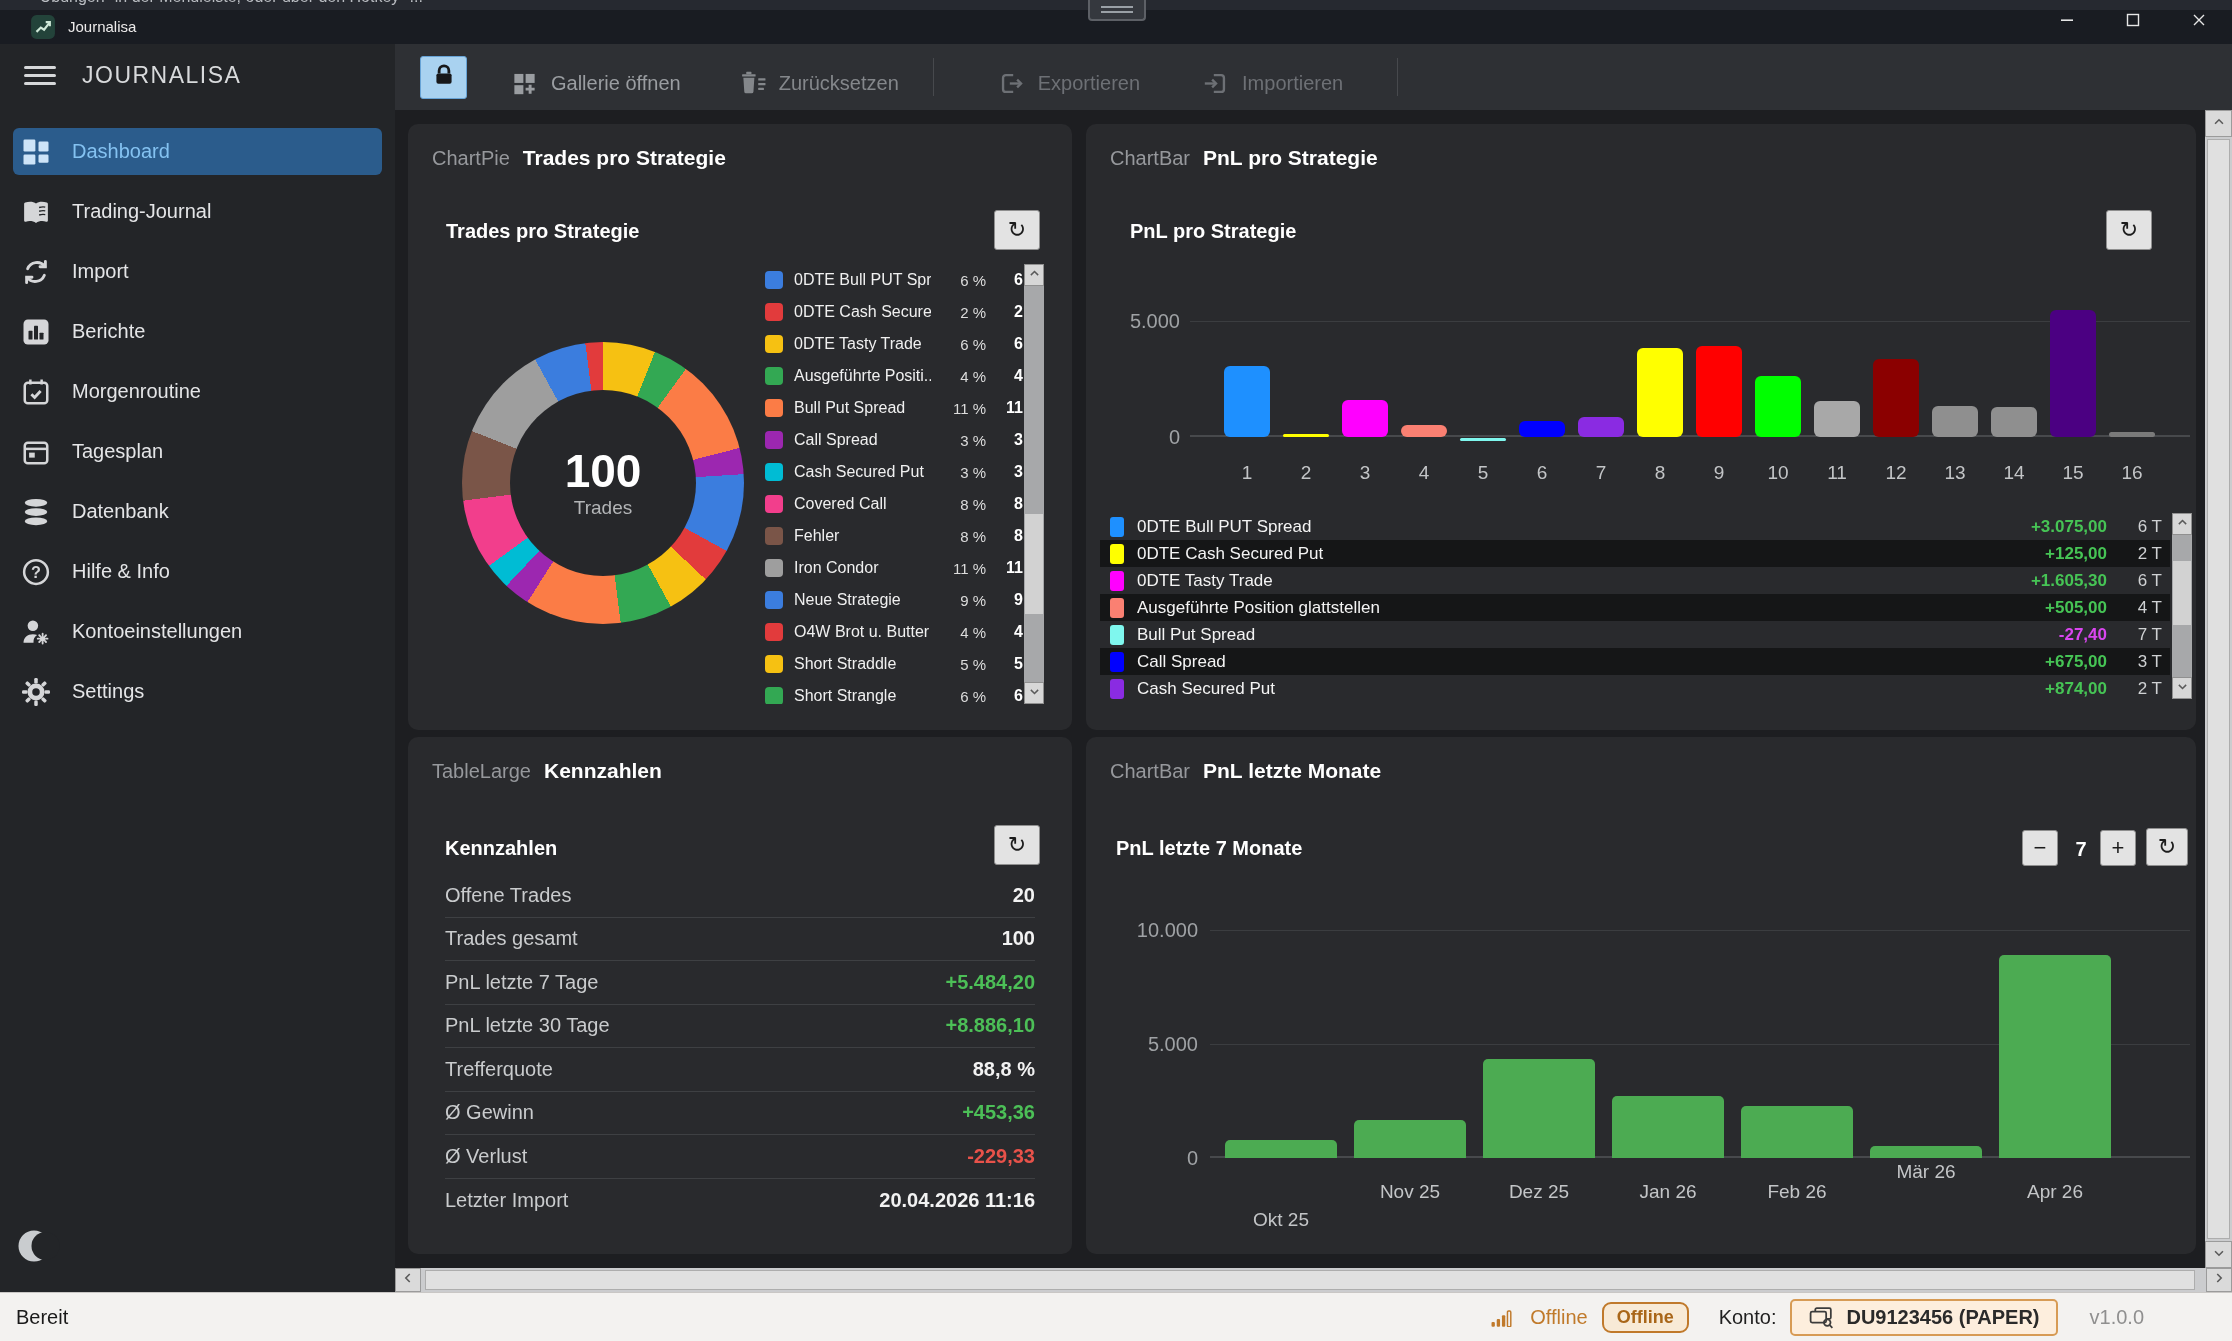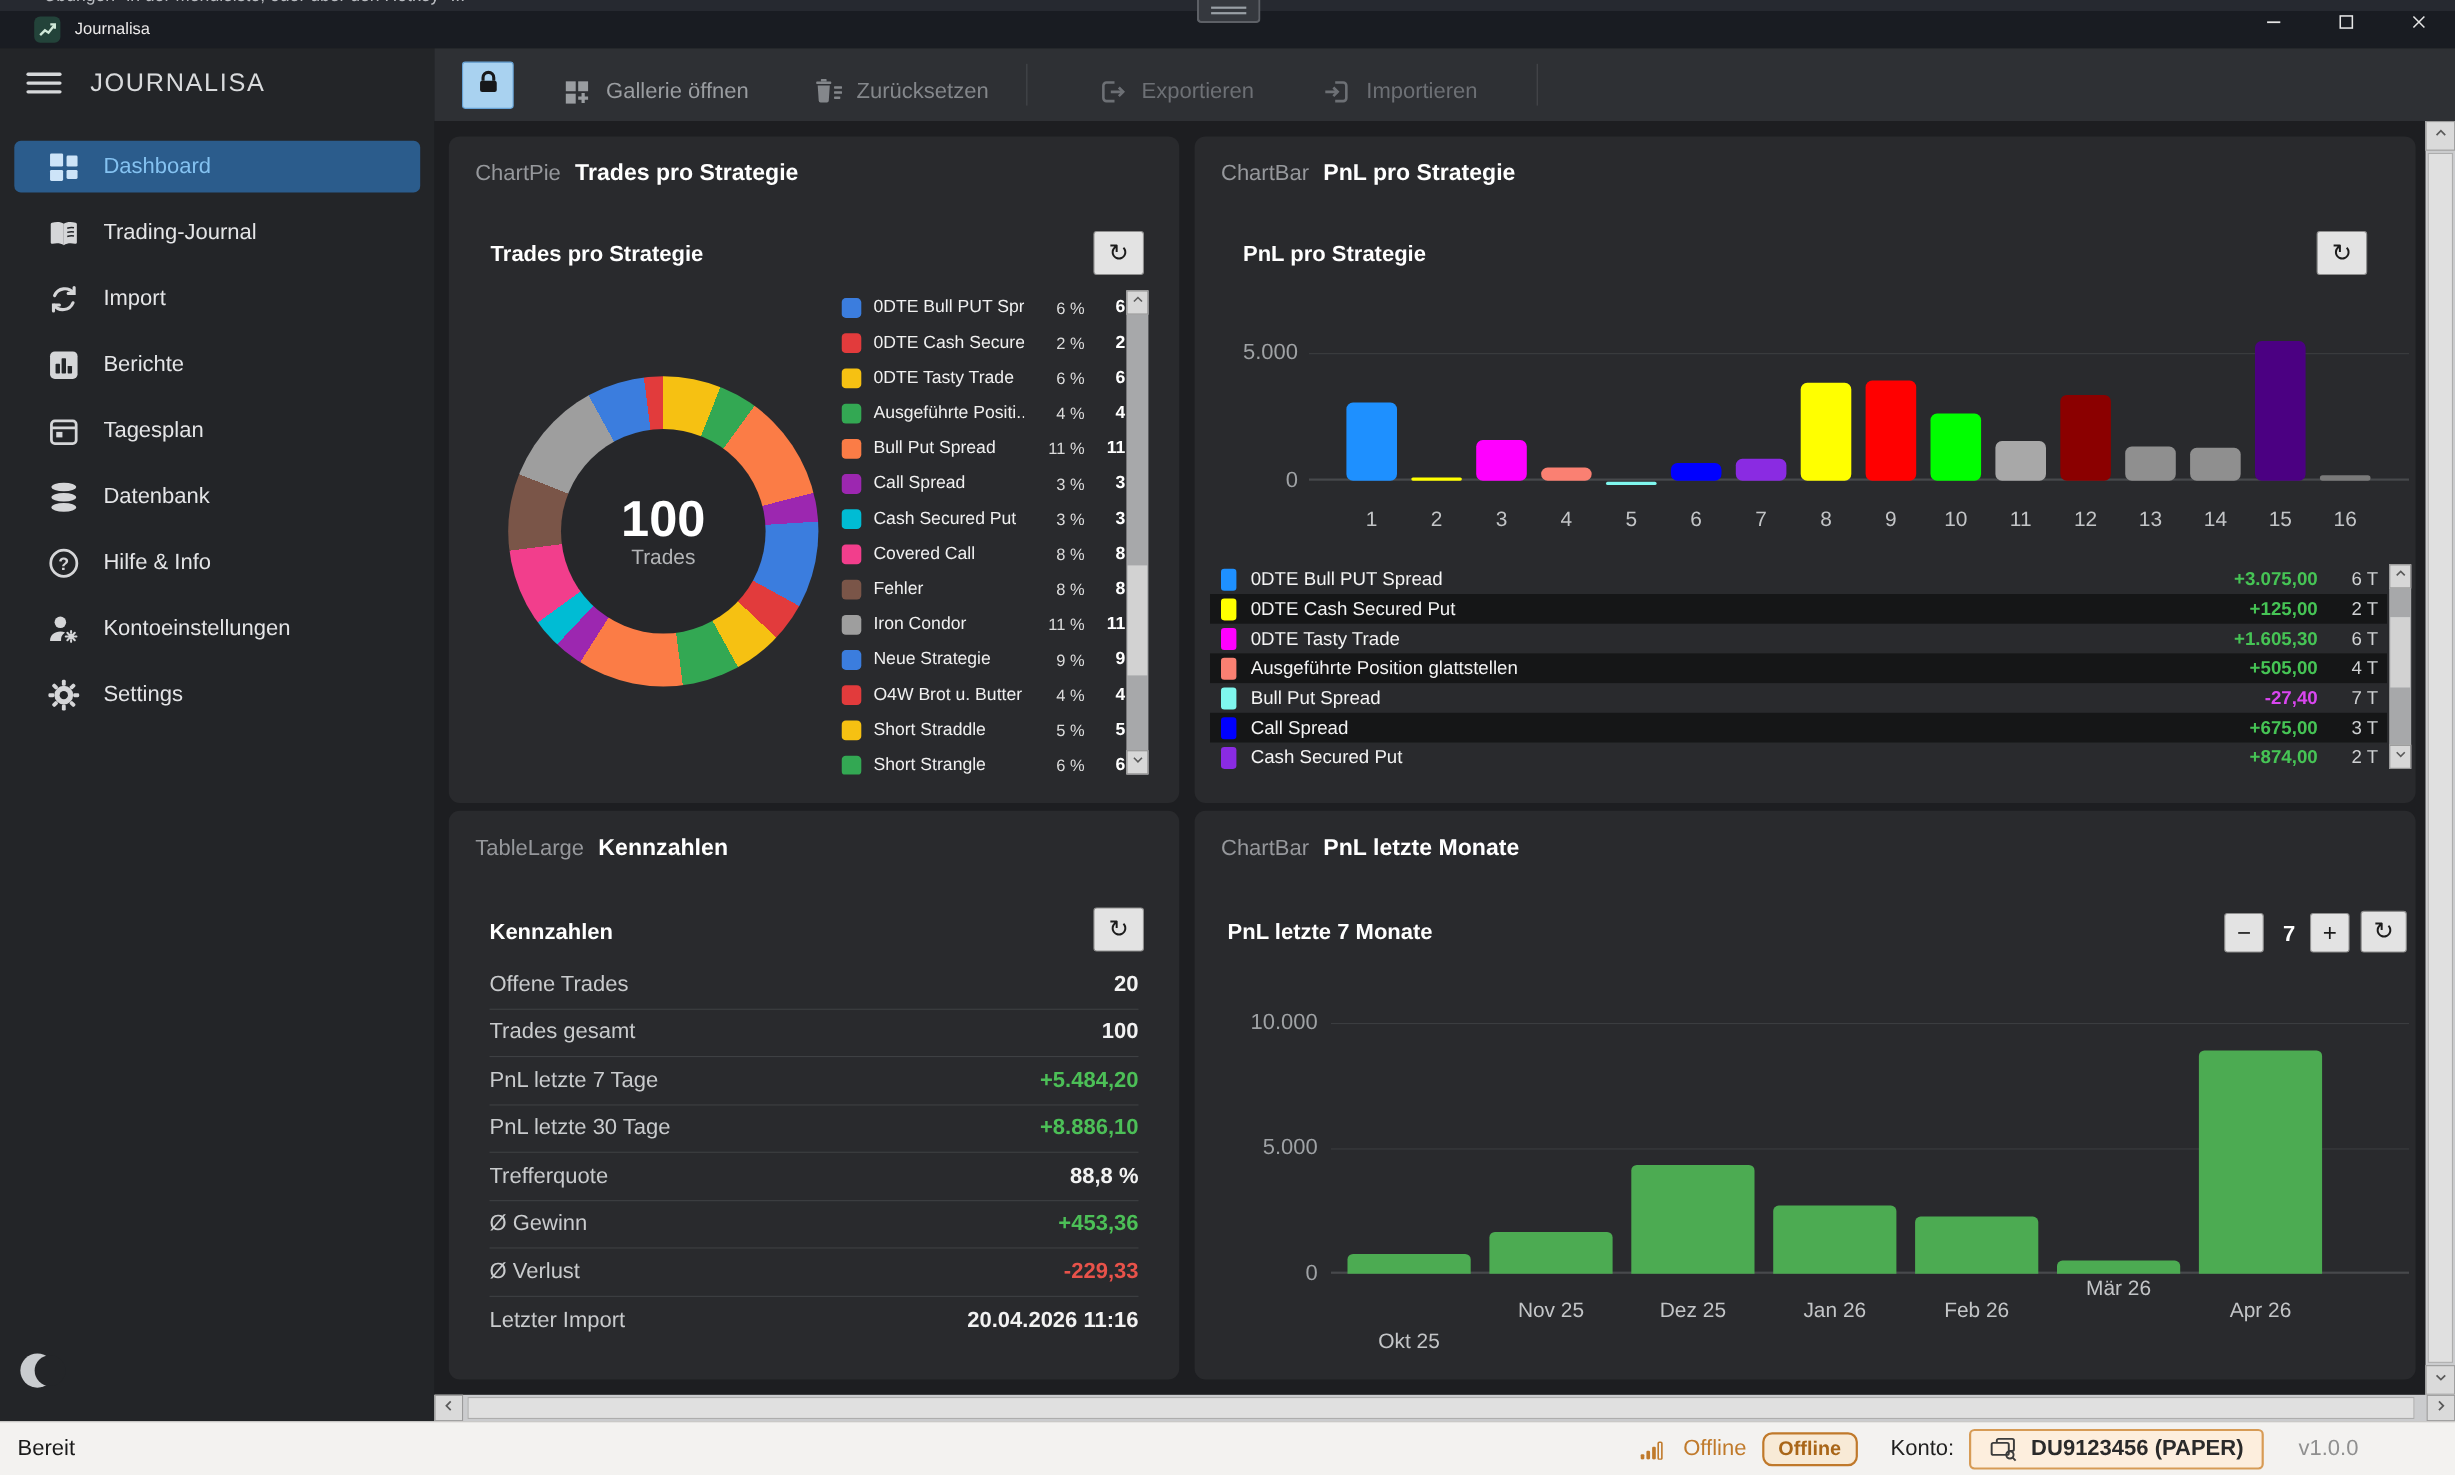--- a/index.html
+++ b/index.html
@@ -20,21 +20,21 @@
   .win-btn{width:66px;height:44px;display:flex;align-items:center;justify-content:center;}
   .win-btn svg{width:16px;height:16px;}
 
   
   .sidebar{position:absolute;left:0;top:44px;width:395px;height:1248px;background:#232528;}
   .sidebar-header{position:absolute;left:24px;top:18px;display:flex;align-items:center;gap:26px;}
   .hamburger{width:32px;height:24px;display:flex;flex-direction:column;justify-content:space-between;padding:2px 0;cursor:pointer;}
   .hamburger i{display:block;height:3.4px;background:#d6d8da;border-radius:2px;}
   .brand{font-size:23px;letter-spacing:1.5px;color:#d8dadc;}
   .nav{position:absolute;left:13px;right:13px;top:84px;}
-  .nav-item{height:47px;margin-bottom:13px;display:flex;align-items:center;gap:21px;padding-left:30px;border-radius:6px;color:#e4e5e7;font-size:20px;cursor:pointer;}
+  .nav-item{height:47px;margin-bottom:13px;display:flex;align-items:center;gap:21px;padding-left:8px;border-radius:6px;color:#e4e5e7;font-size:20px;cursor:pointer;}
   .nav-item .nicon{width:30px;height:30px;color:#d5d6d8;flex:0 0 30px;}
   .nav-item .nicon svg{width:100%;height:100%;}
   .nav-item.active{background:#2b5c8c;color:#84c2f1;}
   .nav-item.active .nicon{color:#cde4f8;}
   .moon{position:absolute;left:16px;bottom:24px;width:44px;height:44px;}
 
   
   .toolbar{position:absolute;left:395px;top:44px;width:1837px;height:66px;background:#2e3034;display:flex;align-items:center;}
   .lock-btn{width:47px;height:43px;margin-left:25px;background:#a9d2f0;border:1px solid #67a3d6;border-radius:3px;display:flex;align-items:center;justify-content:center;cursor:pointer;}
   .lock-btn svg{width:26px;height:26px;}
@@ -217,20 +217,28 @@
         <div class="nav-item">
           <span class="nicon"><svg viewBox="0 0 24 24">
               <rect x="2" y="2" width="20" height="20" rx="3.5" fill="currentColor"></rect>
               <g fill="#232528">
                 <rect x="6" y="11" width="3.2" height="7" rx="0.5"></rect>
                 <rect x="10.4" y="7" width="3.2" height="11" rx="0.5"></rect>
                 <rect x="14.8" y="12.5" width="3.2" height="5.5" rx="0.5"></rect>
               </g>
             </svg></span>
           <span>Berichte</span>
+        </div>
+        <div class="nav-item">
+          <span class="nicon"><svg viewBox="0 0 24 24" fill="none" stroke="currentColor" stroke-width="2">
+              <rect x="3" y="4.5" width="18" height="16.5" rx="2.5"></rect>
+              <path d="M7.5 2v4M16.5 2v4"></path>
+              <path d="M8.3 13.8l2.6 2.6 4.8-5.2" stroke-width="2.3"></path>
+            </svg></span>
+          <span>Morgenroutine</span>
         </div>
         <div class="nav-item">
           <span class="nicon"><svg viewBox="0 0 24 24" fill="none" stroke="currentColor" stroke-width="2">
               <rect x="3" y="4.5" width="18" height="16.5" rx="2.5"></rect>
               <path d="M3 9.5h18"></path>
               <rect x="6.5" y="12.5" width="4.5" height="4" fill="currentColor" stroke="none"></rect>
             </svg></span>
           <span>Tagesplan</span>
         </div>
         <div class="nav-item">

